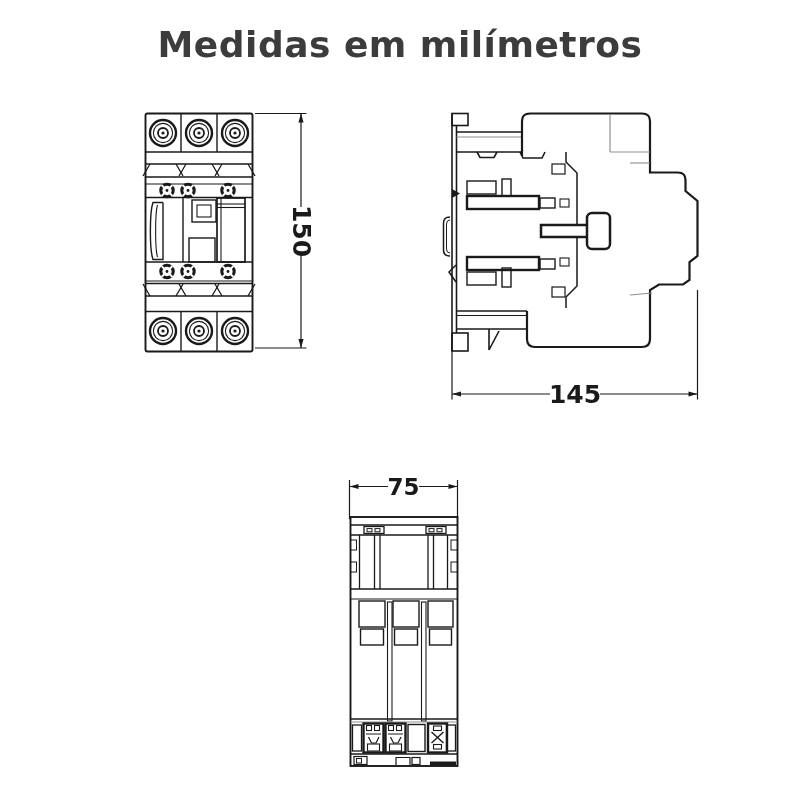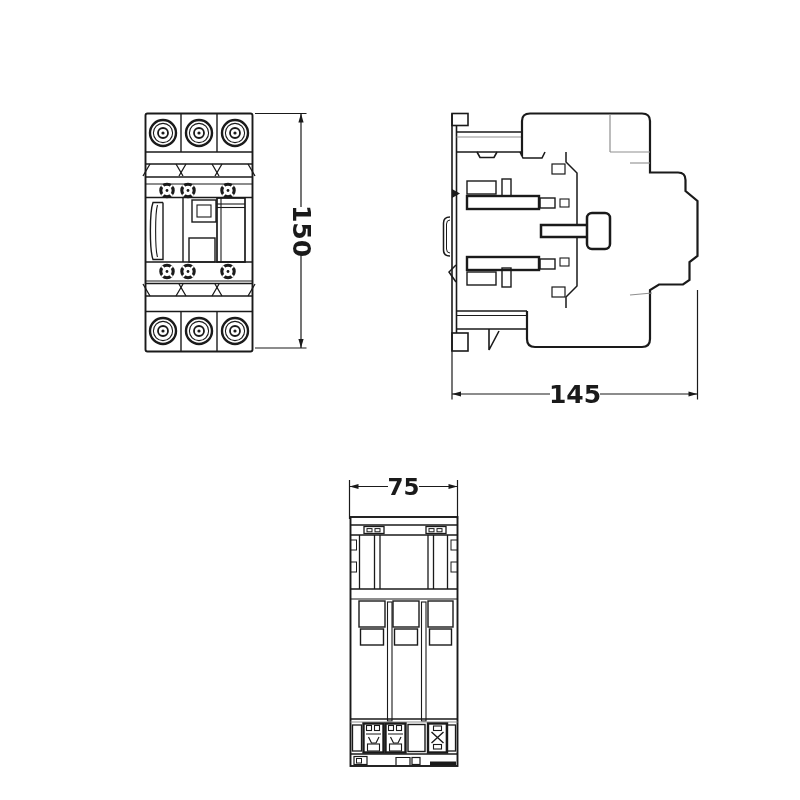--- a/index.html
+++ b/index.html
@@ -13,20 +13,21 @@
   svg .soft{stroke:#8f8f8f;fill:none;}
   svg .fillw{fill:#ffffff;}
   svg text{font-family:"DejaVu Sans",sans-serif;font-weight:bold;fill:#1a1a1a;}
   svg .arrow{fill:#1a1a1a;stroke:none;}
 </style>
 </head>
 <body>
 
 <div class="canvas">
 
+  <div class="title">Medidas em milímetros</div>
 
   <svg style="left:135px;top:105px" width="180" height="255" viewBox="135 105 180 255">
     <defs>
       <g id="term" class="ln">
         <circle r="13" stroke-width="2.4"></circle>
         <circle r="9.6" stroke-width="1.1"></circle>
         <circle r="5" stroke-width="1.8"></circle>
         <circle r="1.6" fill="#1a1a1a" stroke="none"></circle>
       </g>
       <g id="screw">

